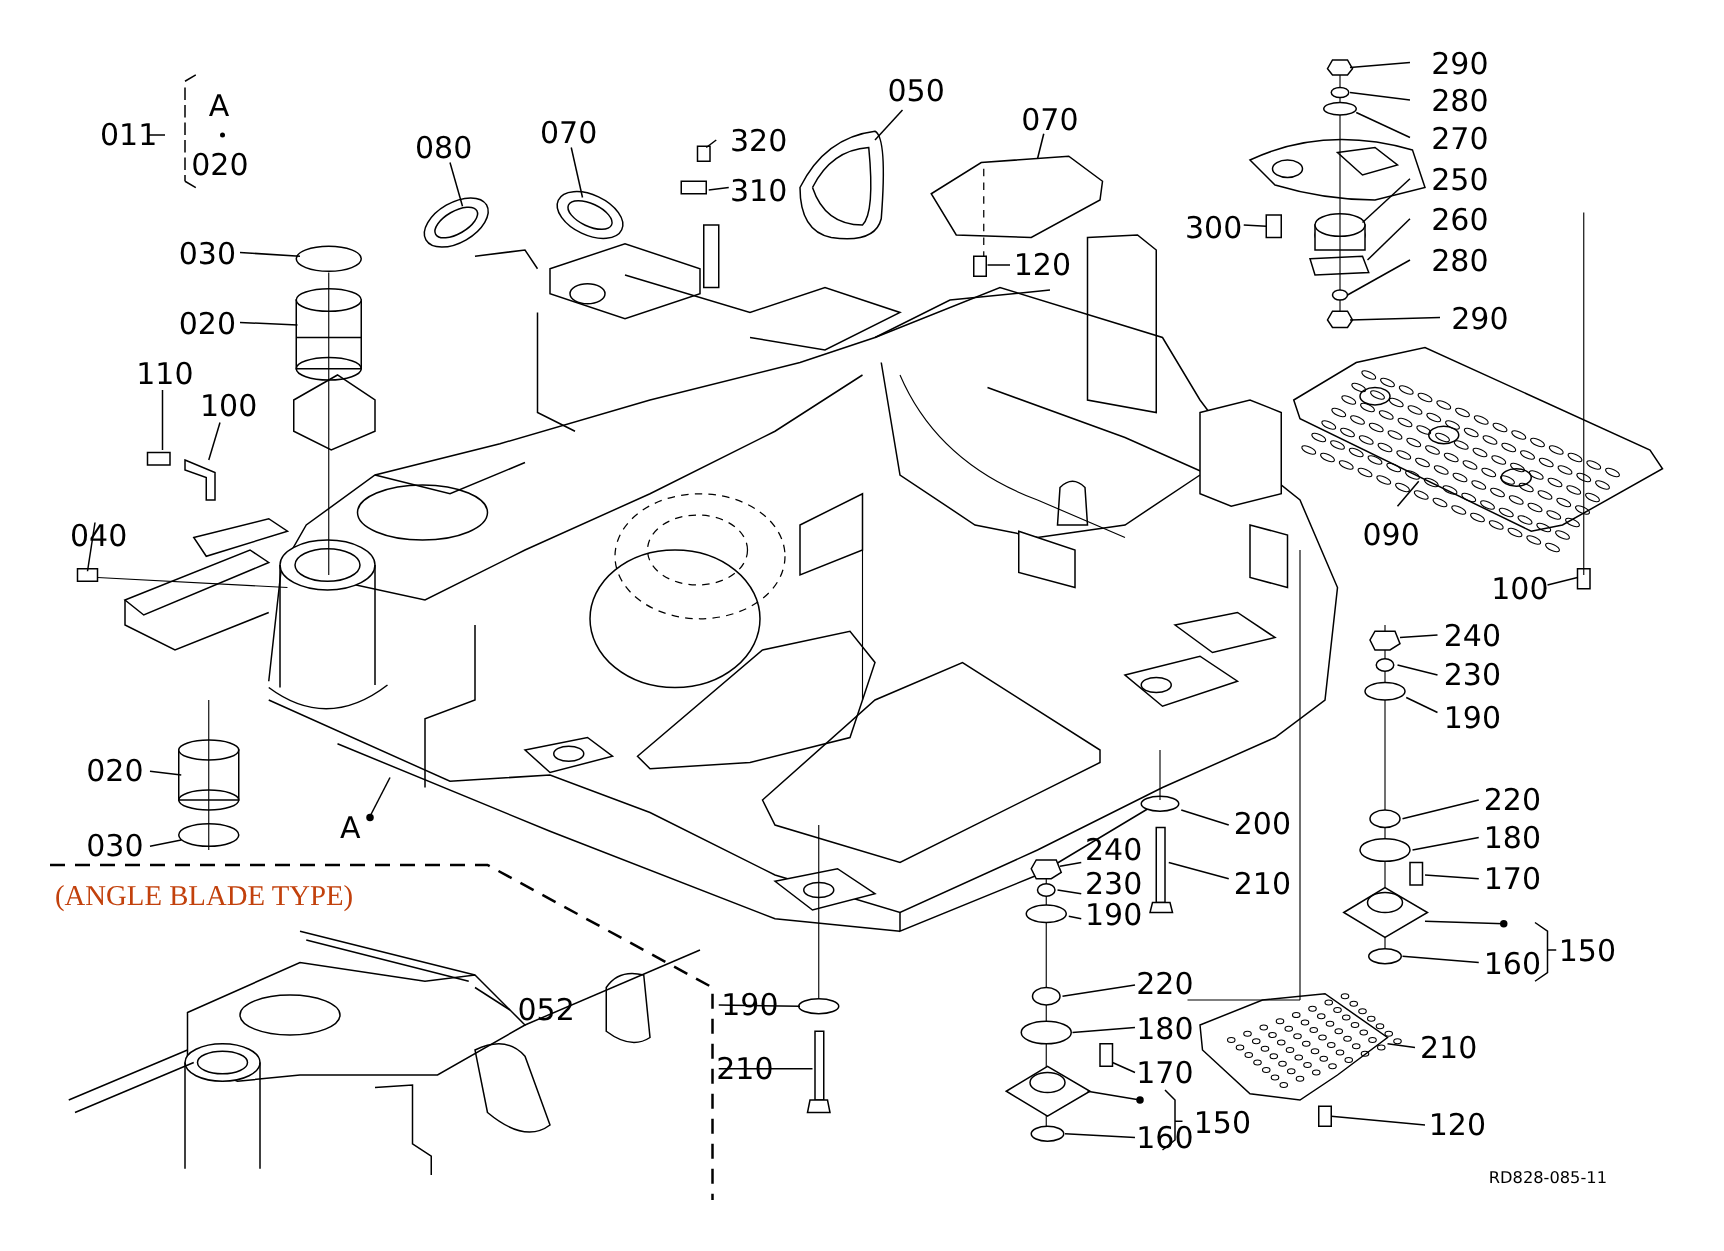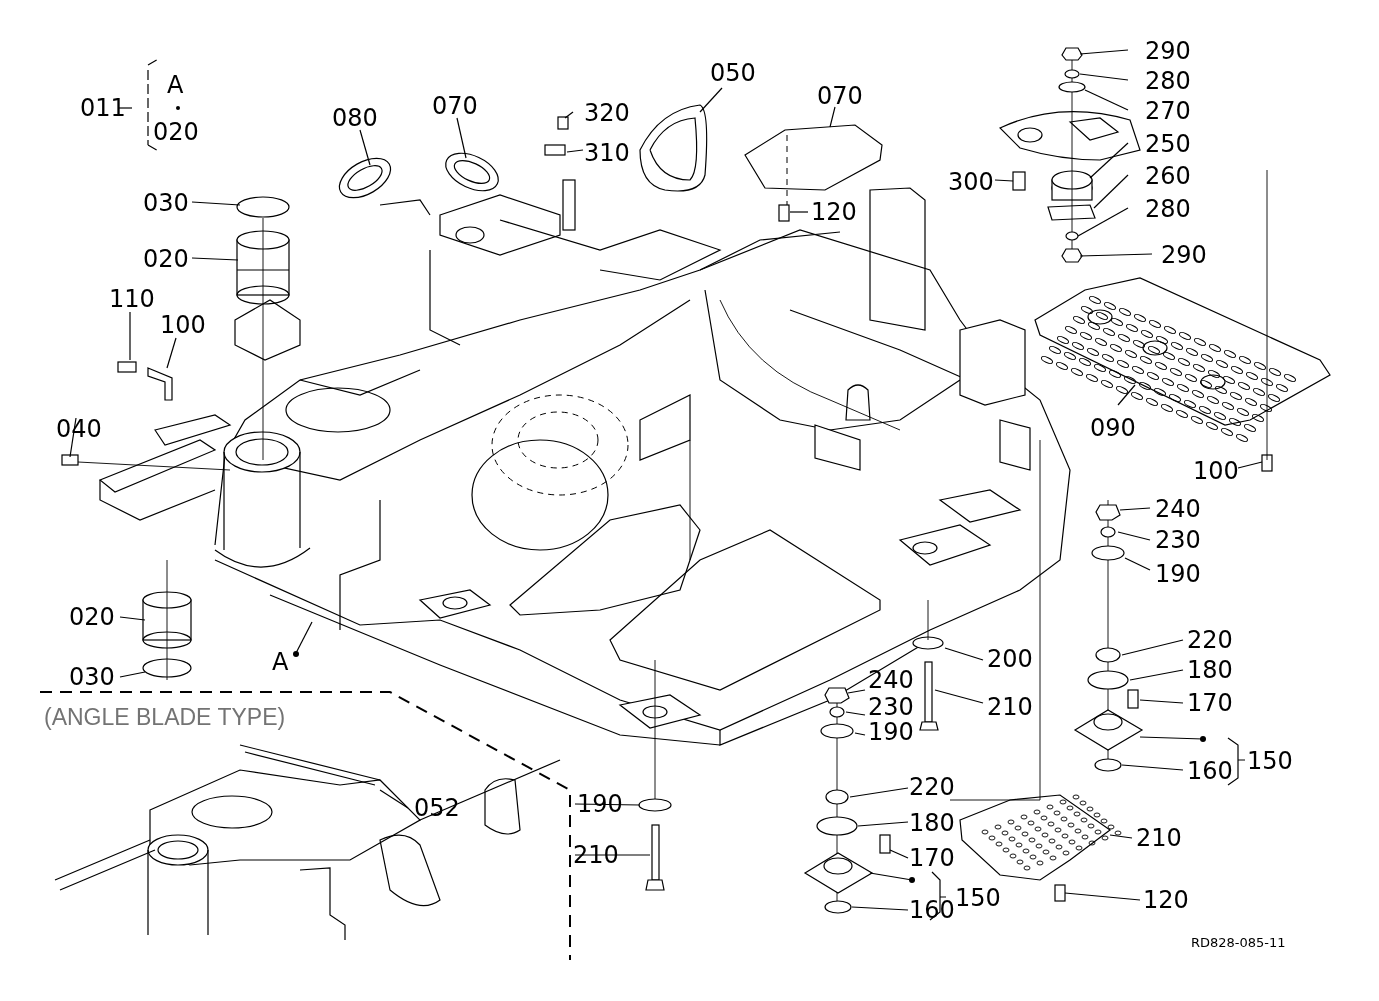--- a/index.html
+++ b/index.html
@@ -2,21 +2,21 @@
 <html><head>
 <meta charset="utf-8">
 <style>
   html, body { margin:0; padding:0; background:#ffffff; }
   body { width:1379px; height:1001px; position:relative; overflow:hidden;
          font-family:"DejaVu Sans", sans-serif; color:#000; }
   #canvas { position:absolute; left:0; top:0; width:1379px; height:1001px; }
   .lbl { position:absolute; font-family:"DejaVu Sans", sans-serif; font-size:24px;
          line-height:24px; color:#000; white-space:nowrap; letter-spacing:0px; }
   .code { position:absolute; font-family:"DejaVu Sans", sans-serif; font-size:13px; color:#000; }
-  .title { position:absolute; font-family:Liberation Sans, sans-serif; font-size:23px; color:#737373; white-space:nowrap; }
+  .title { position:absolute; font-family:Liberation Serif, serif; font-size:23px; color:#c2410c; white-space:nowrap; }
   svg .ln { stroke:#000; stroke-width:1.2; fill:none; }
   svg .thin { stroke:#000; stroke-width:0.9; fill:none; }
   svg .dash { stroke:#000; stroke-width:1; fill:none; stroke-dasharray:6 5; }
   svg .ddash { stroke:#000; stroke-width:2; fill:none; stroke-dasharray:12 8; }
   svg .fill { fill:#fff; stroke:#000; stroke-width:1.2; }
   svg .blk { fill:#000; }
 </style>
 </head>
 <body>
 

